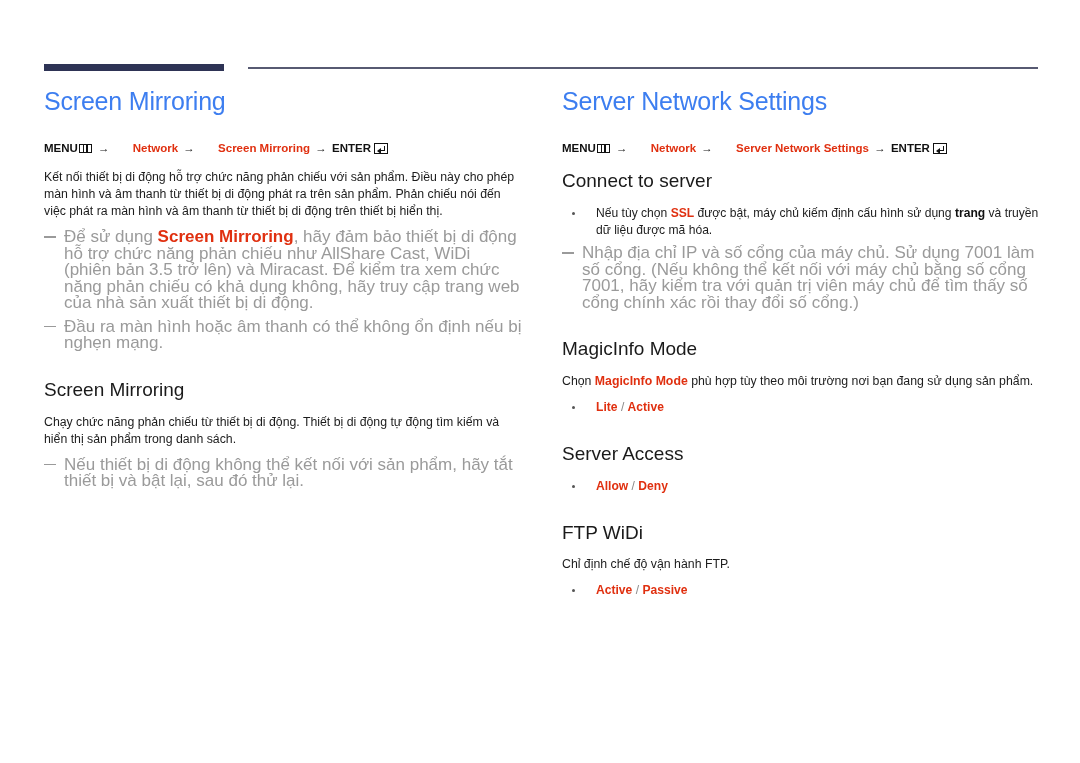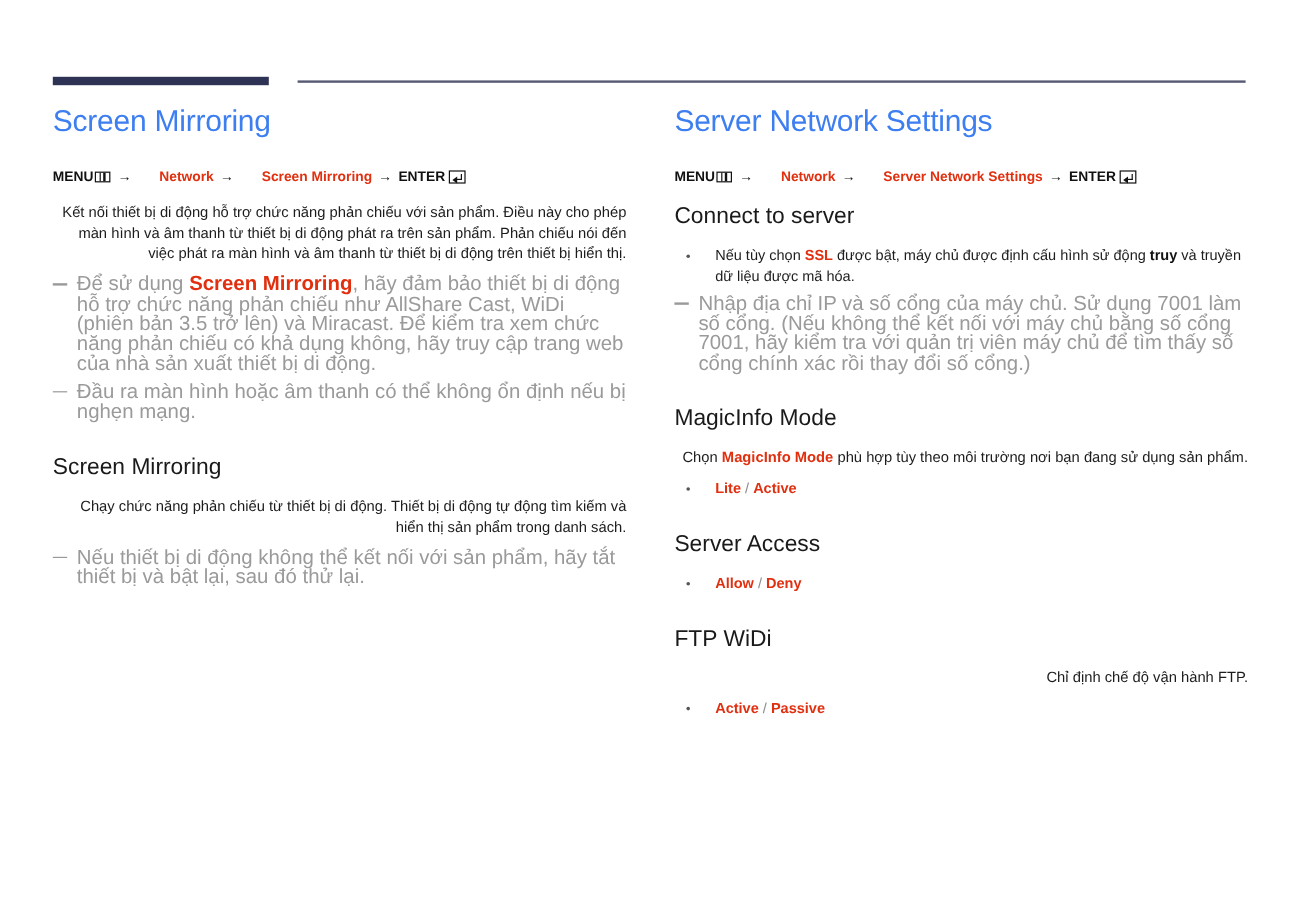--- a/index.html
+++ b/index.html
@@ -142,21 +142,20 @@
     border-bottom: 3px solid transparent;
     border-right: 4px solid #111;
   }
 
   
   p.body {
     font-size: 12.3px;
     line-height: 17px;
     color: #1c1c1c;
     margin: 0 0 9px 0;
-    text-align: right;
   }
   p.body .red-b {
     color: #e03010;
     font-weight: bold;
   }
 
   
   .note {
     position: relative;
     padding-left: 20px;
@@ -270,21 +269,21 @@
       <span class="red">Server Network Settings</span>
       <span class="arrow">→</span>
       <span>ENTER</span><span class="glyph-enter"><span class="hook"></span><span class="head"></span></span>
     </div>
 
     <h2 class="sub first">Connect to server</h2>
 
 
     <div class="bullet">
       <span class="dot"></span>
-      <span>Nếu tùy chọn </span><span class="red-b">SSL</span><span> được bật, máy chủ được định cấu hình sử động </span><b>truy</b><span> và truyền dữ liệu được mã hóa.</span>
+      <span>Nếu tùy chọn </span><span class="red-b">SSL</span><span> được bật, máy chủ kiếm định cấu hình sử dụng </span><b>trang</b><span> và truyền dữ liệu được mã hóa.</span>
     </div>
 
     <div class="note">
       <span class="dash"></span>
       <span>Nhập địa chỉ IP và số cổng của máy chủ. Sử dụng 7001 làm số cổng. (Nếu không thể kết nối với máy chủ bằng số cổng 7001, hãy kiểm tra với quản trị viên máy chủ để tìm thấy số cổng chính xác rồi thay đổi số cổng.)</span>
     </div>
 
     <h2 class="sub">MagicInfo Mode</h2>
 
     <p class="body">

